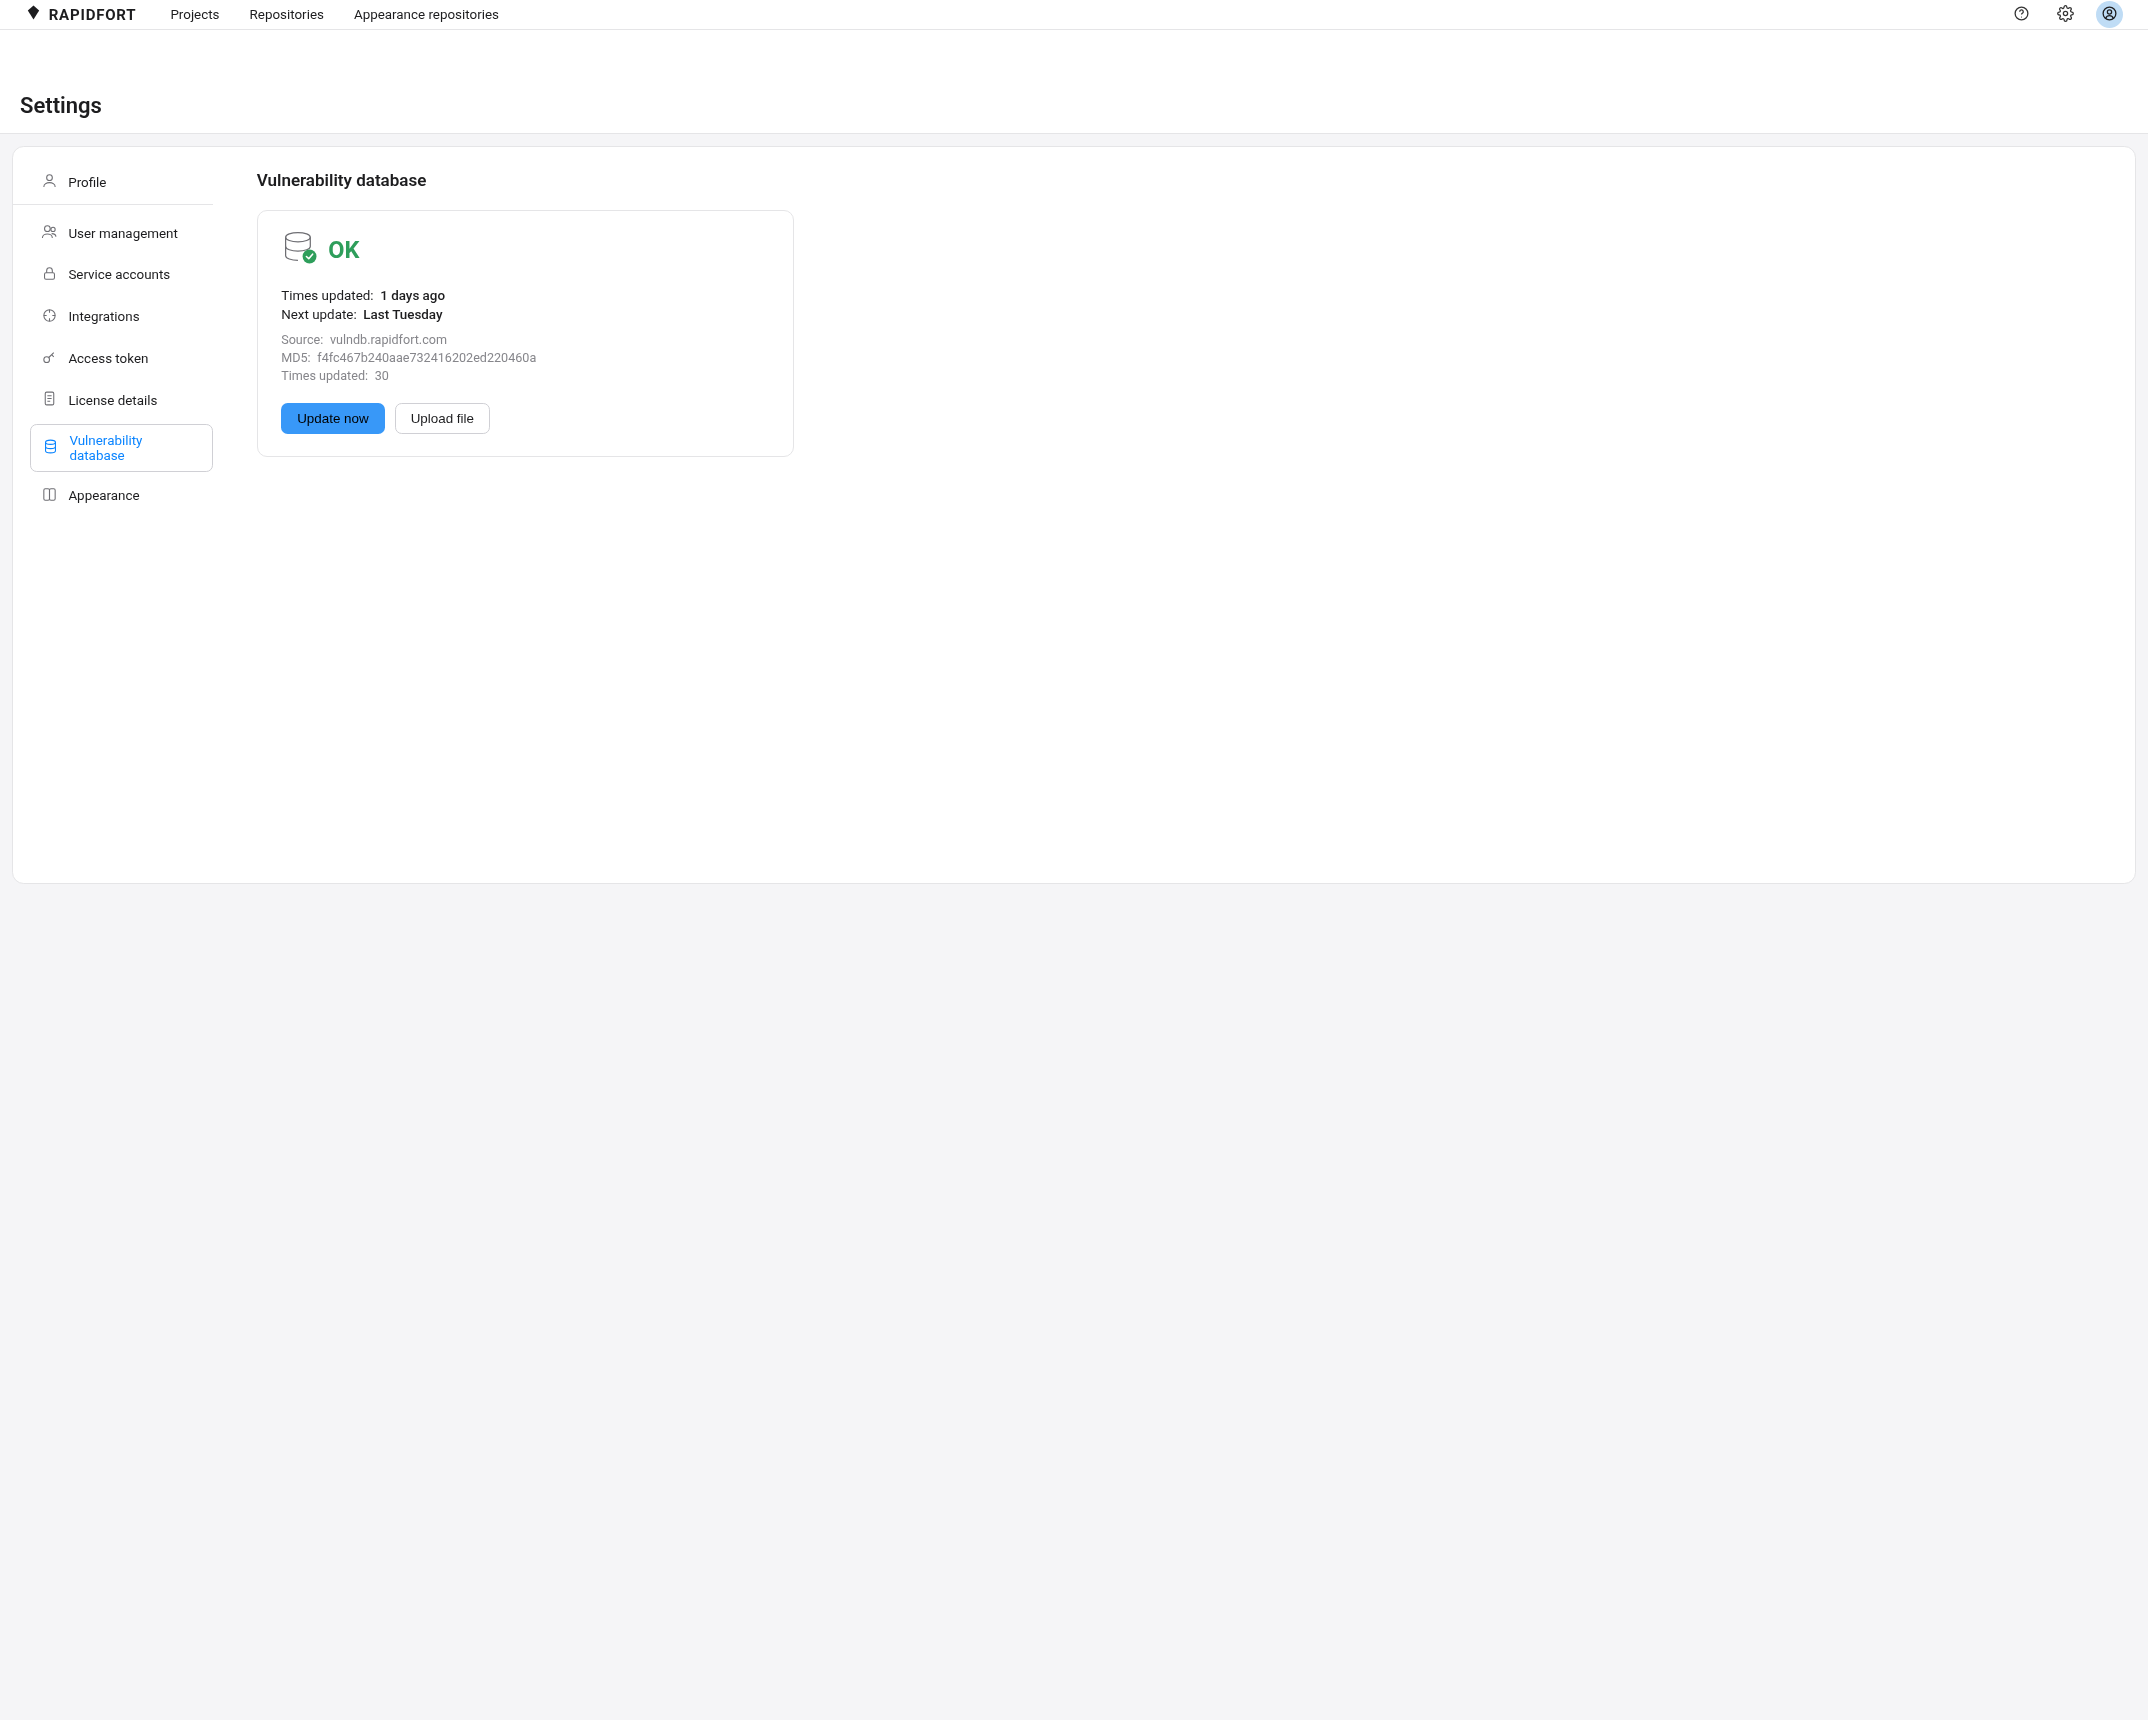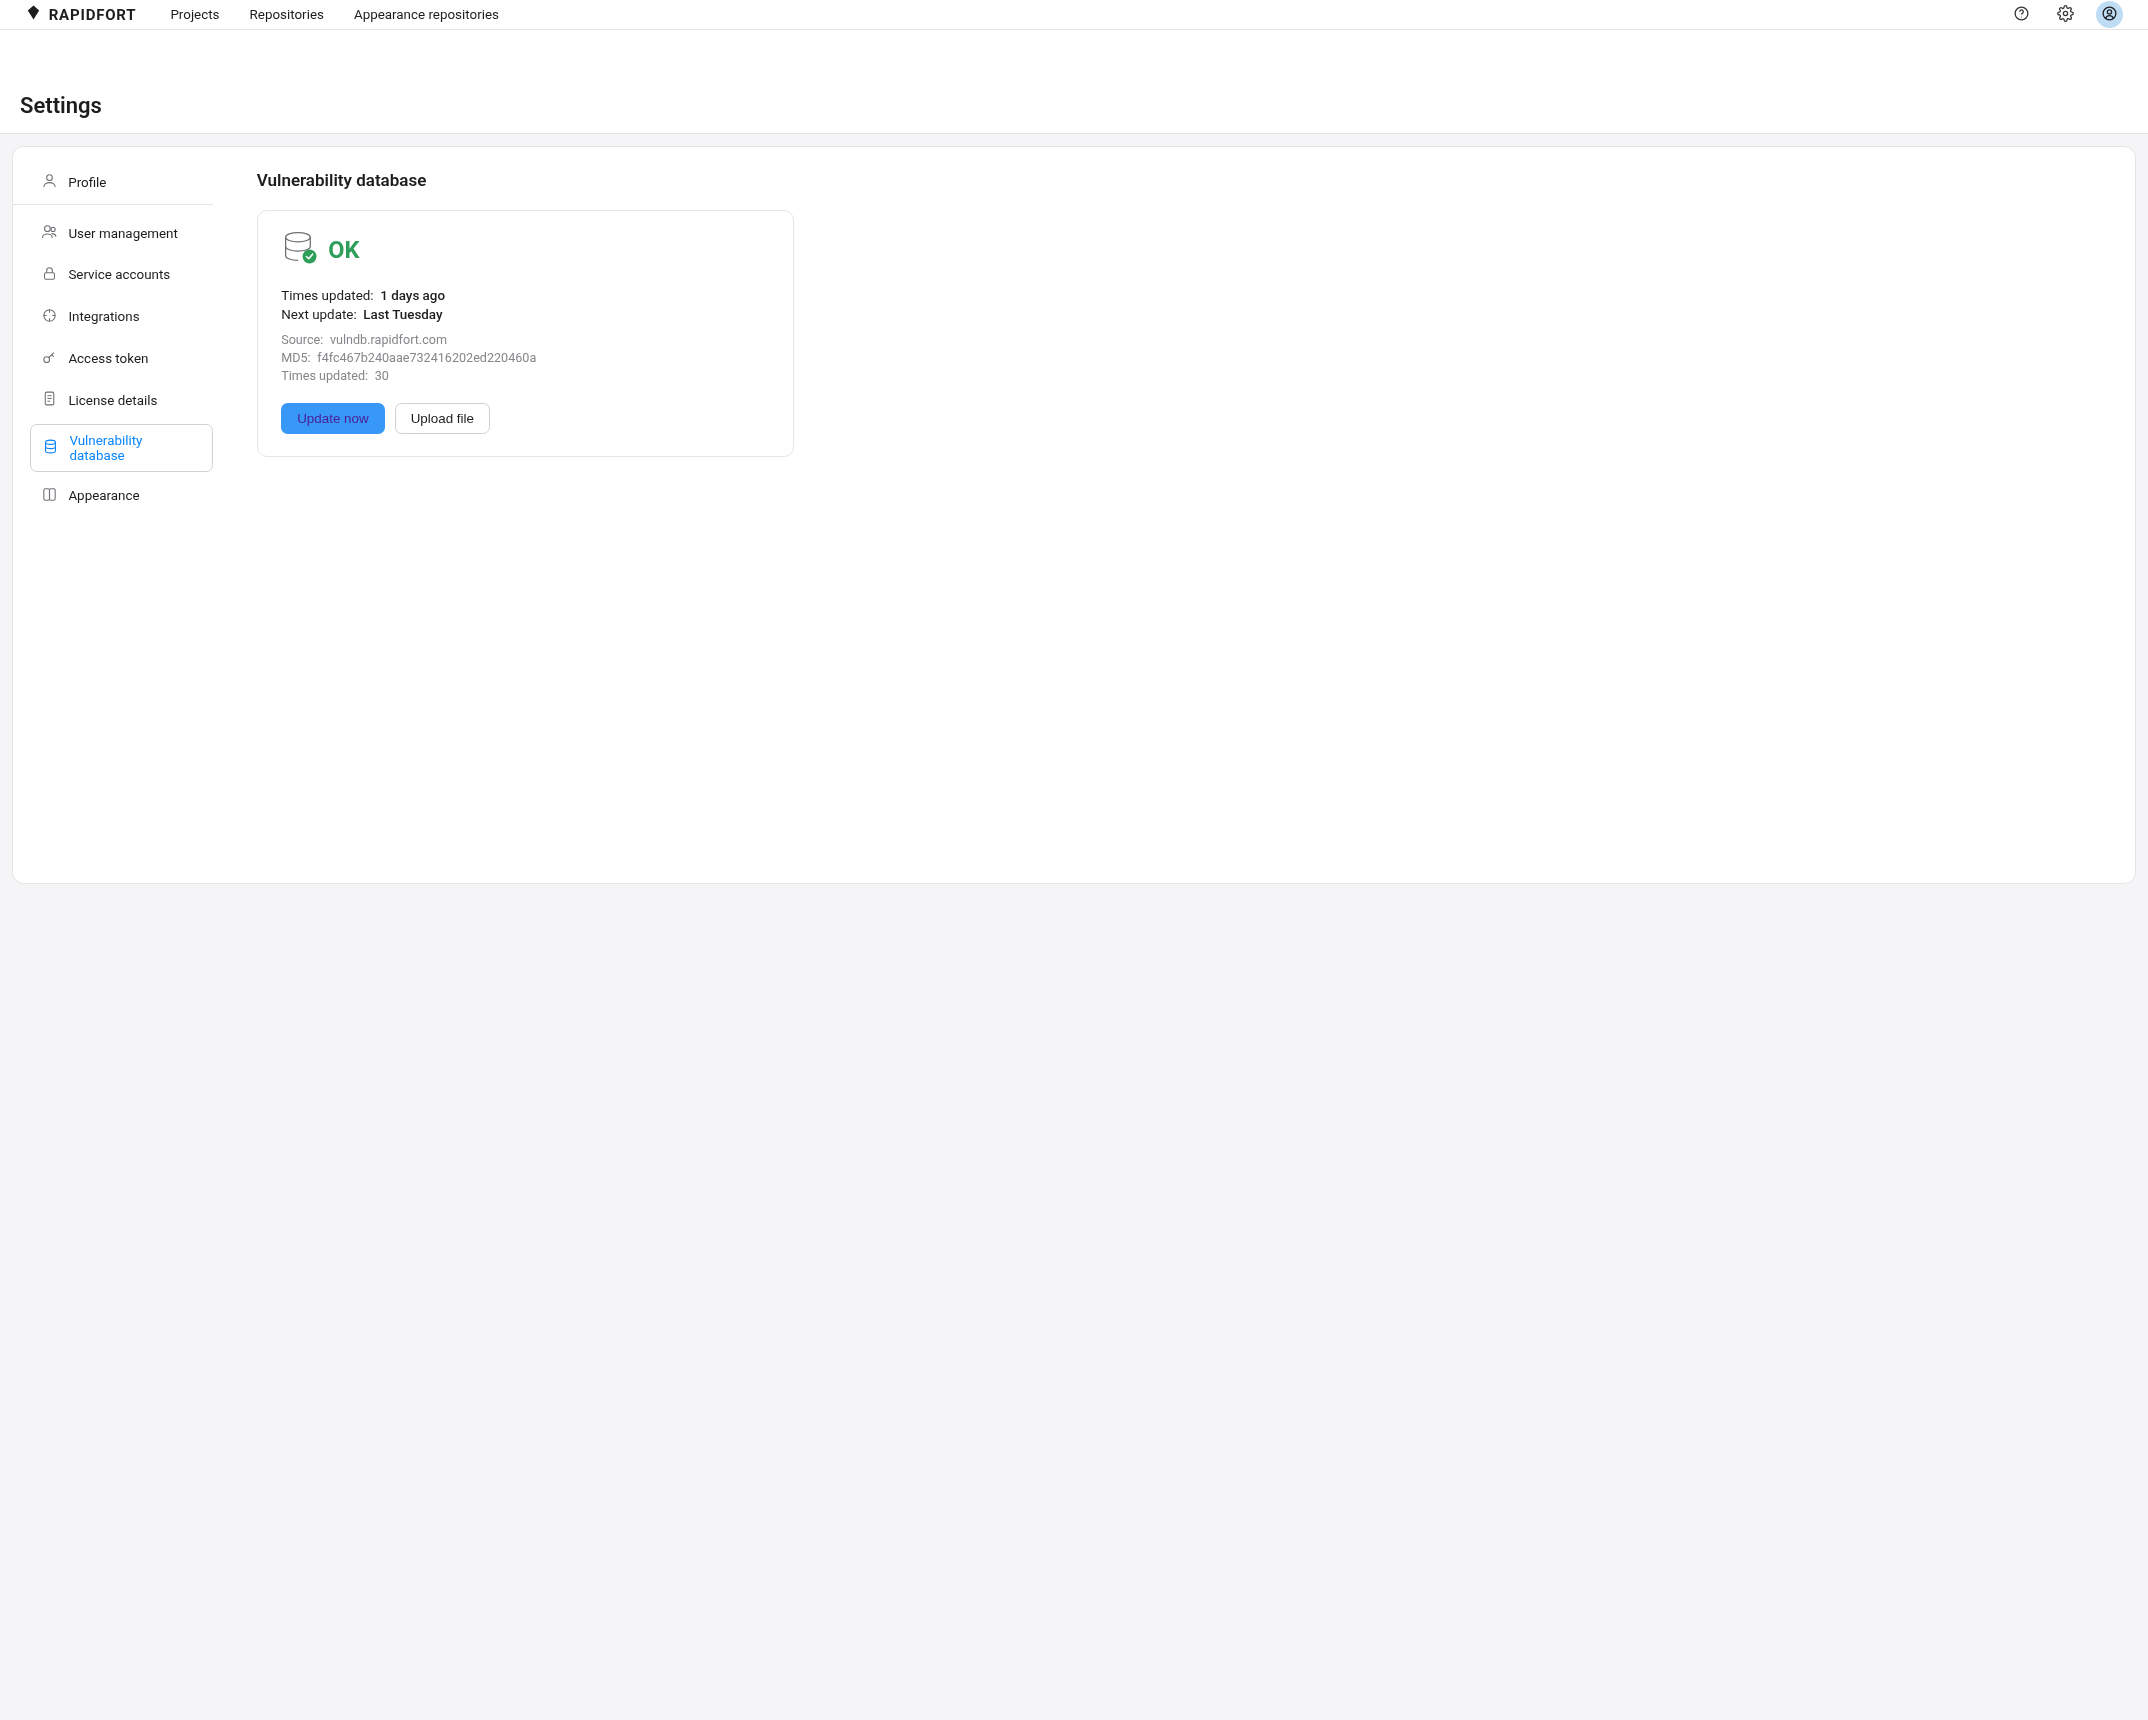--- a/index.html
+++ b/index.html
@@ -187,21 +187,21 @@
     }
     .btn {
       padding: 6.7px 15px;
       border-radius: 6.7px;
       font-size: 13.4px;
       cursor: pointer;
       border: 0.8px solid transparent;
     }
     .btn-primary {
       background: #3898f8;
-      color: #4c1d95;
+      color: #000000;
     }
     .btn-secondary {
       background: #fff;
       border: 0.8px solid #d0d0d5;
       color: #1d1d1f;
     }
   </style>
 </head>
 <body>
 

